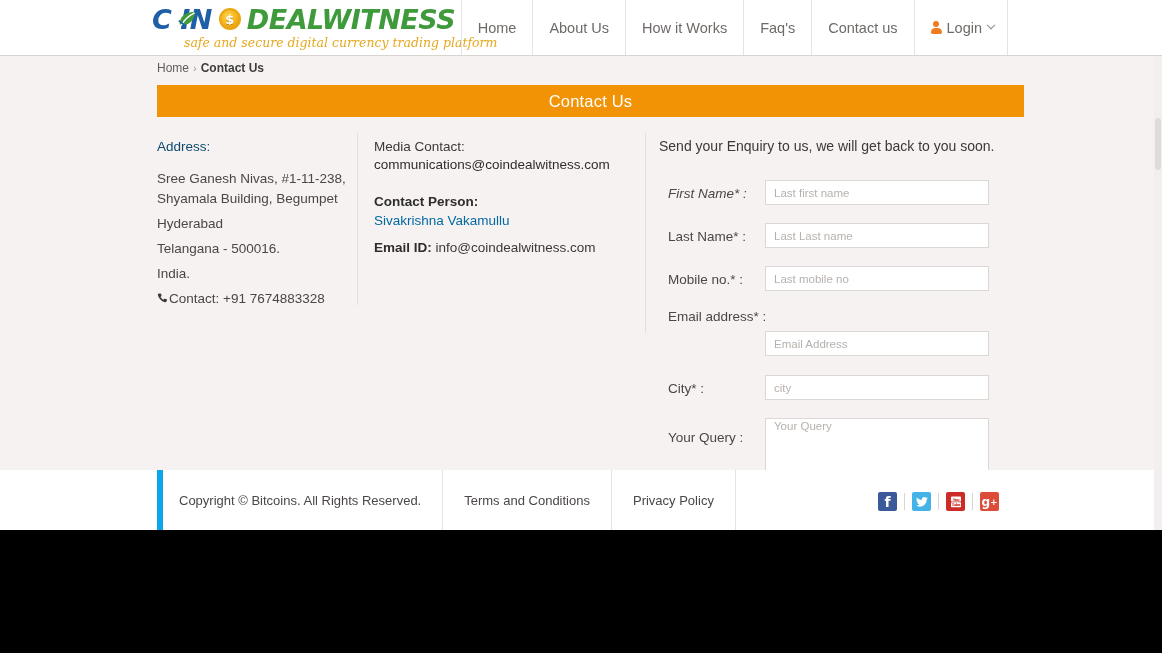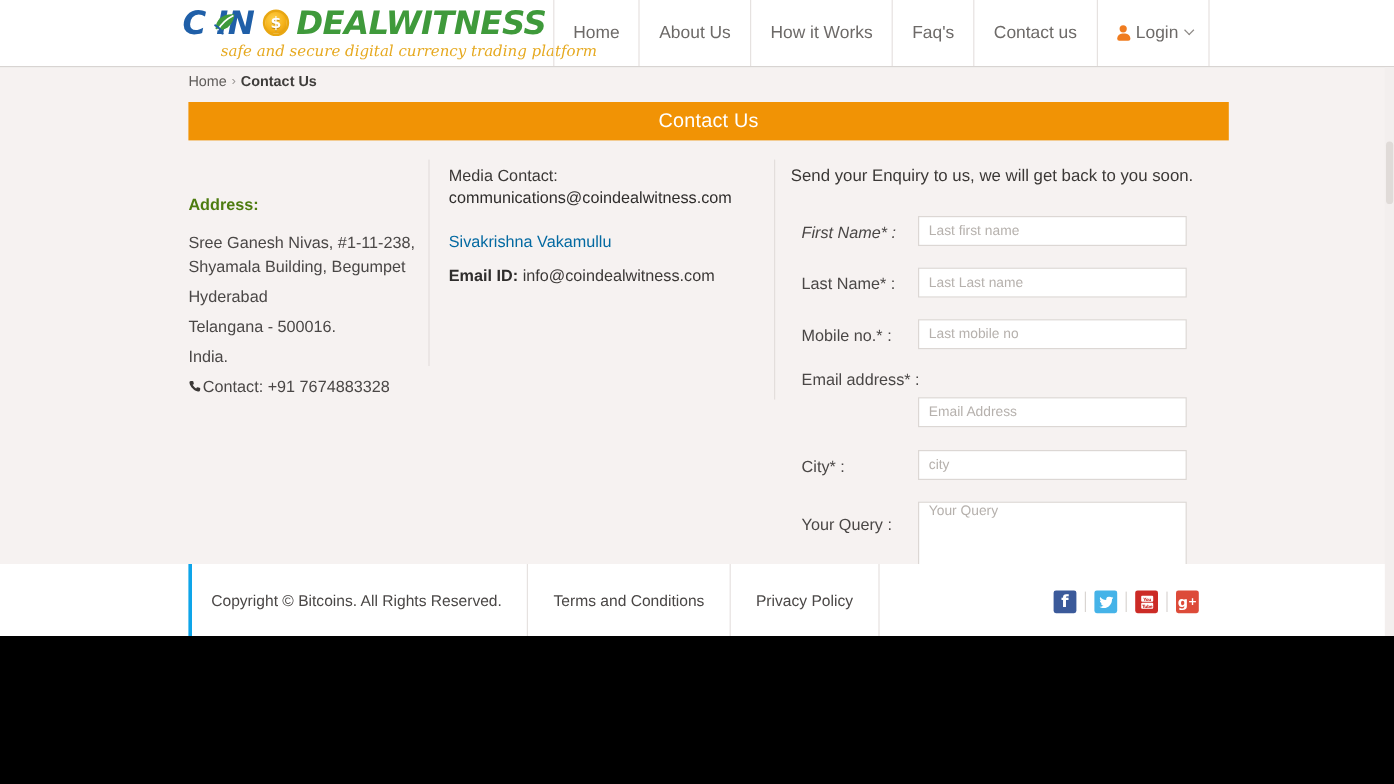--- a/index.html
+++ b/index.html
@@ -180,21 +180,21 @@
   #divider-2 { left: 645px; height: 200px; }
 
   #col-address {
     position: absolute;
     left: 157px; top: 138px;
     width: 195px;
     font-size: 13.5px;
     color: #4a4746;
     line-height: 1.33;
   }
-  #col-address .addr-heading { font-weight: bold; color: #4d7c0f; margin-bottom: 14px; margin-top: 24px; }
+  #col-address .addr-heading { font-weight: normal; color: #0c4a6e; margin-bottom: 14px; }
   #col-address .addr-line { margin-bottom: 7px; }
   #col-address .addr-line.tight { margin-bottom: 2px; }
   .phone-icon {
     display: inline-block;
     width: 11px; height: 12px;
     margin-right: 1px;
     vertical-align: -1px;
     position: relative;
   }
   .phone-icon svg { display: block; }
@@ -275,21 +275,21 @@
   }
   .footer-cell {
     display: flex;
     align-items: center;
     padding: 0 21px;
     font-size: 13px;
     color: #4a4746;
     border-right: 1px solid #e6e2e0;
     white-space: nowrap;
   }
-  .footer-cell.first { border-left: 3px solid #0ea5e9; padding-left: 16px; }
+  .footer-cell.first { border-left: 6px solid #0ea5e9; padding-left: 16px; }
   .footer-cell.link { cursor: pointer; }
 
   #social-icons {
     position: absolute;
     right: 163px; top: 22px;
     display: flex;
     align-items: center;
     gap: 0;
   }
   .social-sep {
@@ -401,20 +401,21 @@
           <svg width="11" height="12" viewBox="0 0 12 12">
             <path d="M2.2,1 C1.3,1 0.8,1.8 1,2.8 C1.6,6.2 5.2,9.8 8.6,10.6 C9.6,10.8 10.5,10.3 10.6,9.4 L10.8,8.2 C10.9,7.7 10.6,7.3 10.1,7.2 L8.4,6.8 C8,6.7 7.6,6.9 7.4,7.3 L7.1,7.9 C5.7,7.2 4.5,6 3.8,4.6 L4.4,4.3 C4.8,4.1 5,3.7 4.9,3.3 L4.5,1.6 C4.4,1.2 4,0.9 3.5,1 Z" fill="#3b3836"></path>
           </svg>
         </span><span>Contact: +91 7674883328</span>
       </div>
     </div>
 
     <div id="col-media">
       <div class="media-label">Media Contact:</div>
       <div class="media-email">communications@coindealwitness.com</div>
+      <div class="person-label">Contact Person:</div>
       <div class="person-name">Sivakrishna Vakamullu</div>
       <div class="email-id-row">
         <b>Email ID:</b>
         <span>info@coindealwitness.com</span>
       </div>
     </div>
 
     <div id="col-form">
       <div id="form-title">Send your Enquiry to us, we will get back to you soon.</div>
 

